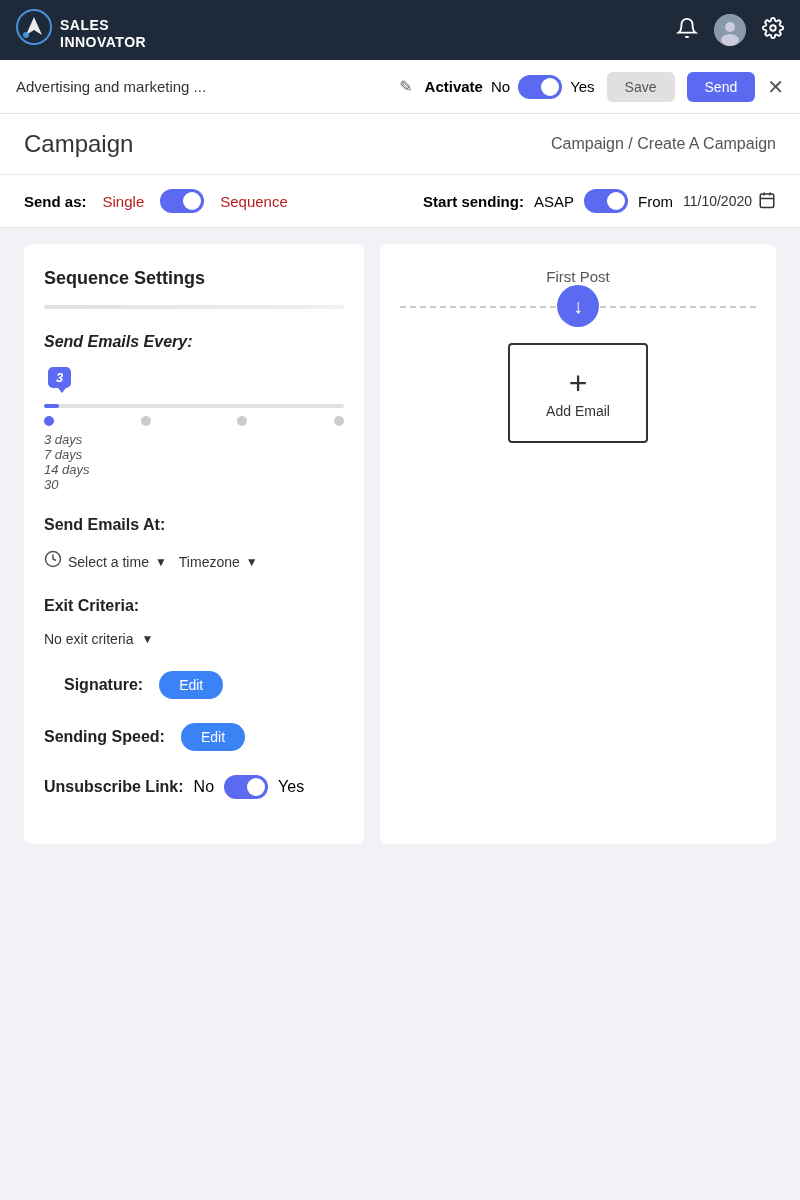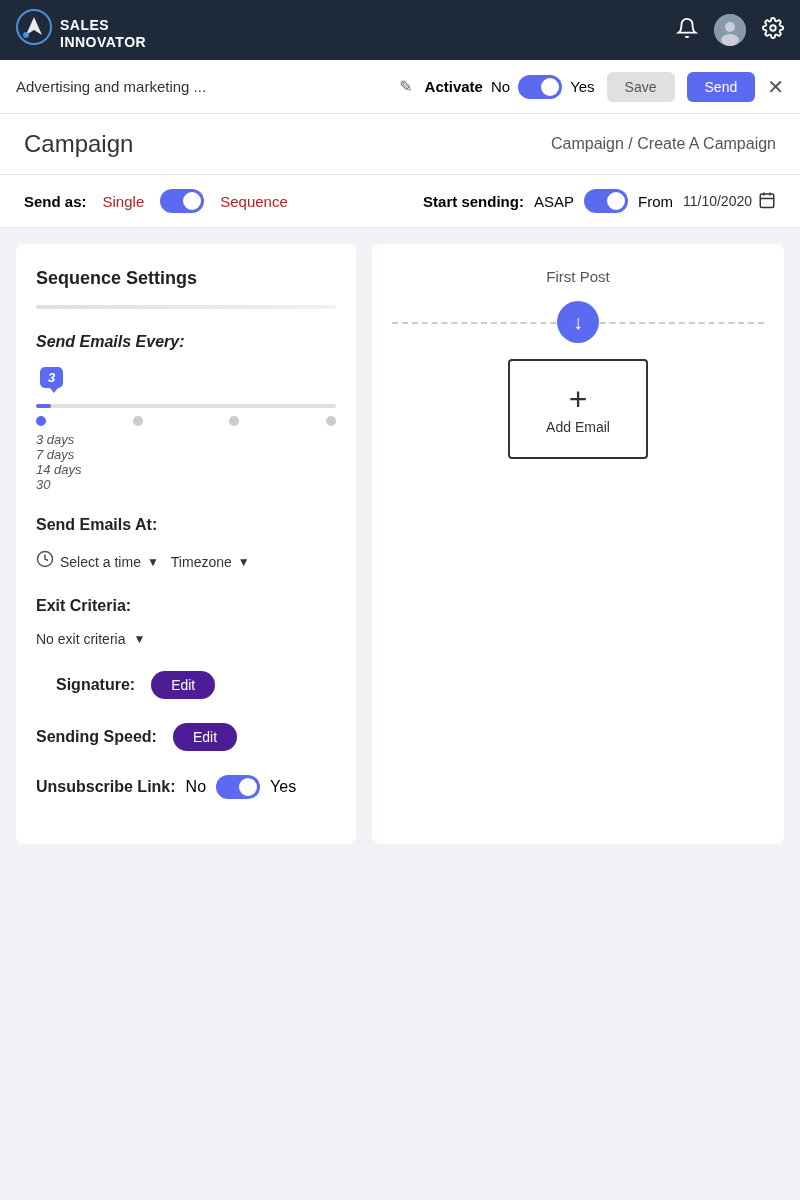--- a/index.html
+++ b/index.html
@@ -174,21 +174,21 @@
       color: #333;
       display: flex;
       align-items: center;
       gap: 6px;
     }
 
     
     .main-content {
       display: flex;
       gap: 0;
-      padding: 0 16px;
+      padding: 0 24px;
     }
 
     
     .left-panel {
       background: white;
       width: 340px;
       min-width: 340px;
       border-radius: 8px;
       padding: 24px 20px;
       margin-right: 16px;
@@ -323,21 +323,21 @@
 
     
     .signature-section {
       margin-bottom: 24px;
       display: flex;
       align-items: center;
       gap: 16px;
       margin-left: 20px;
     }
     .btn-edit {
-      background: #4c1d95;
+      background: #3b82f6;
       color: white;
       border: none;
       border-radius: 14px;
       padding: 6px 20px;
       font-size: 14px;
       cursor: pointer;
       font-weight: 500;
     }
 
     
@@ -363,21 +363,20 @@
       padding: 24px 20px;
       display: flex;
       flex-direction: column;
       align-items: center;
       min-height: 600px;
     }
 
     .first-post-label {
       font-size: 15px;
       color: #555;
-      margin-bottom: 16px;
     }
 
     .flow-line {
       width: 100%;
       display: flex;
       align-items: center;
       justify-content: center;
       position: relative;
       margin-bottom: 8px;
     }

